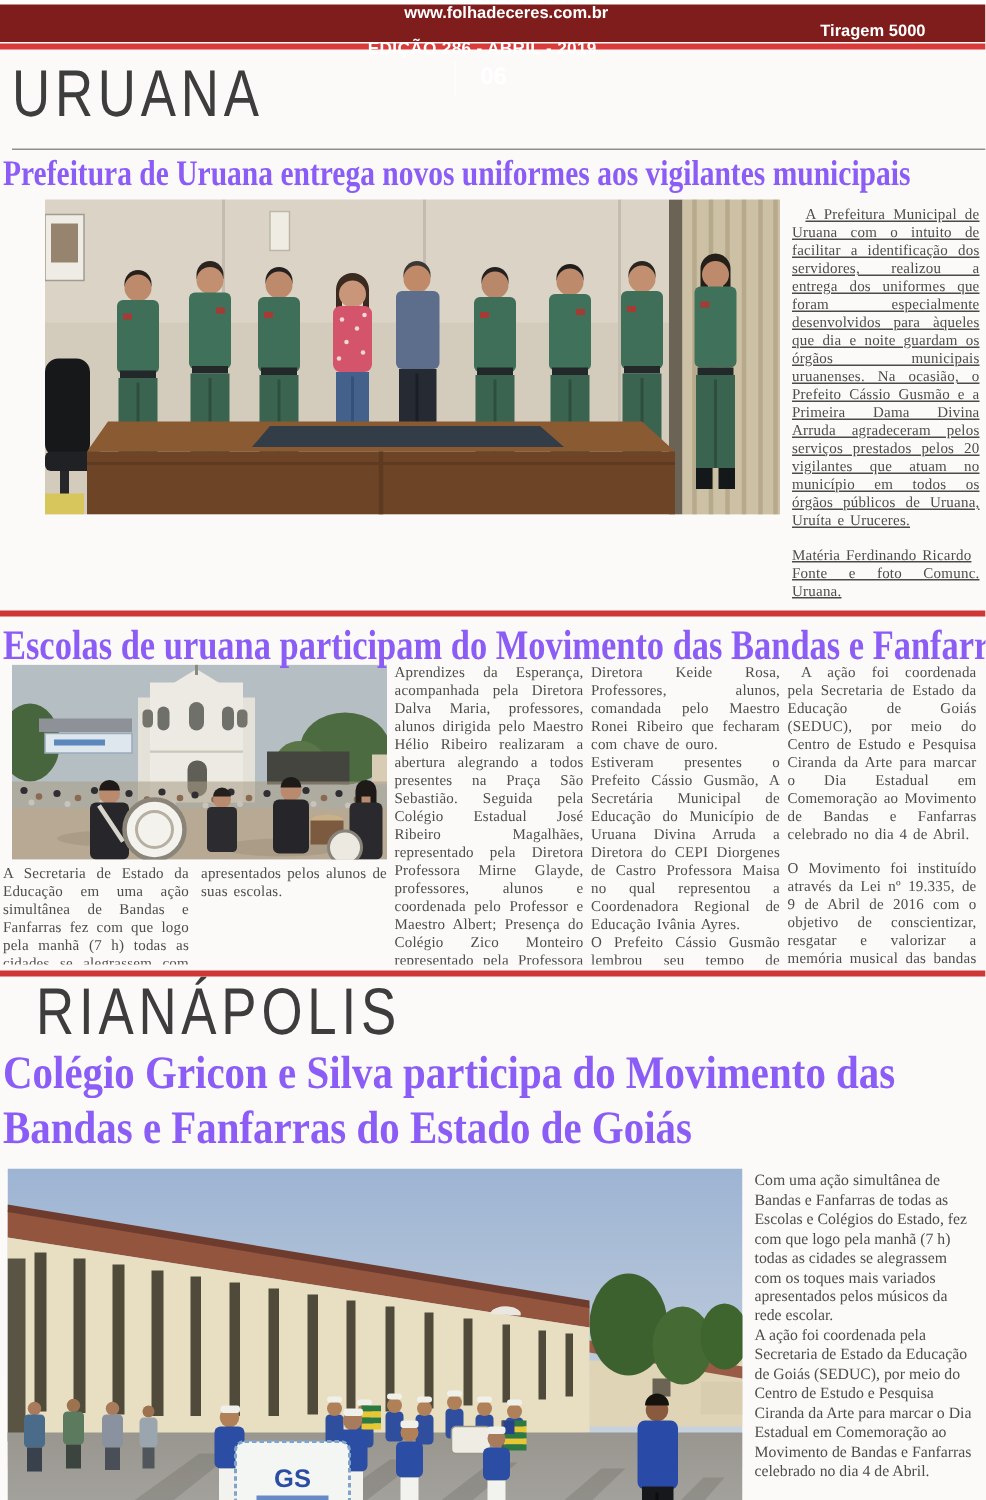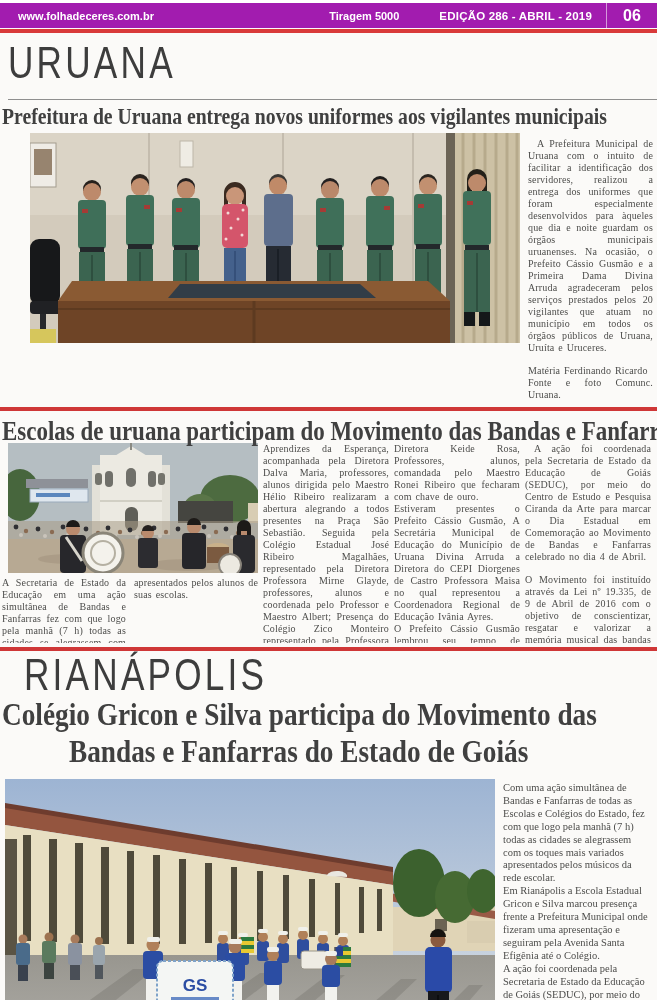--- a/index.html
+++ b/index.html
@@ -4,55 +4,55 @@
 <style>
   html,body{margin:0;padding:0;}
   body{
     width:657px;height:1000px;overflow:hidden;position:relative;
     background:#fbfaf8;color:#4a4a48;
     font-family:"Liberation Serif",serif;
   }
   
   .top-gap{height:3px;background:#fff;}
   .masthead{
-    height:25px;background:#a21caf;color:#fff;display:flex;align-items:center;
-    font-family:"Liberation Sans",sans-serif;font-weight:bold;
+    height:25px;background:#7f1d1d;color:#fff;display:flex;align-items:center;
+    font-family:"Liberation Sans",sans-serif;font-weight:bold;flex-direction:column;
   }
   .mh-url{font-size:11px;margin-left:18px;}
   .mh-tiragem{font-size:11px;margin-left:auto;margin-right:40px;}
   .mh-edition{font-size:11.5px;margin-right:14px;letter-spacing:.2px;}
   .mh-page{
     font-size:16px;width:50px;text-align:center;line-height:25px;
     border-left:1px solid rgba(255,255,255,.55);
   }
   .red-rule{height:4px;background:#d93a3a;margin-top:1px;}
   .red-divider{height:4px;background:#cf3737;}
   
   .sec-title{
     font-family:"Liberation Sans",sans-serif;font-size:44px;font-weight:400;
     color:#3d3d3d;line-height:1;letter-spacing:4px;
     transform:scaleX(.8);transform-origin:0 50%;white-space:nowrap;
   }
   .sec-head-1{margin:8px 0 0 8px;padding-bottom:14px;border-bottom:1px solid #8f8f8f;height:44px;}
   .sec-head-2{margin:2px 0 0 24px;height:44px;}
   
-  .headline{color:#404040;font-weight:bold;white-space:nowrap;text-align:center;}
+  .headline{color:#8b5cf6;font-weight:bold;white-space:nowrap;}
   .hl1{font-size:24px;height:28px;margin:3px 0 0 2px;}
   .hl1 span{display:inline-block;transform:scaleX(.82);transform-origin:0 50%;}
   .hl2{font-size:28px;height:24px;margin:4px 0 0 2px;}
   .hl2 span{display:inline-block;transform:scaleX(.82);transform-origin:0 50%;}
   .hl3{font-size:31px;height:37px;margin-left:2px;}
   .hl3 span{display:inline-block;transform:scaleX(.88);transform-origin:0 50%;}
   
   .bodytxt{font-size:10px;line-height:1.2;text-align:justify;letter-spacing:.15px;word-spacing:1.2px;color:#4d4d4b;}
   .bodytxt p{margin:0;}
   .sp{margin-top:11px !important;}
   .ind p:first-child{text-indent:9px;}
   
-  .a1-row{display:flex;margin-top:2px;}
+  .a1-row{display:flex;margin-top:2px;text-decoration:underline;}
   .a1-photo{width:490px;height:210px;margin-left:30px;flex:none;}
   .a1-text{width:125px;margin-left:8px;padding-top:5px;}
   .a2-row{display:flex;margin-top:4px;}
   .a2-left{width:258px;flex:none;}
   .a2-photo{width:250px;height:130px;margin-left:8px;}
   .a2-subcols{display:flex;margin-top:4px;margin-left:2px;}
   .a2-subcol{width:124px;}
   .a2-subcol + .a2-subcol{margin-left:8px;}
   .a2-col{width:126px;margin-left:5px;}
   .a2-row-inner-h{height:200px;overflow:hidden;}
@@ -538,17 +538,16 @@
       <rect x="420" y="168" width="27" height="46" rx="5" fill="#2a4aa8"></rect>
       <rect x="423" y="212" width="21" height="54" fill="#17181c"></rect>
       <line x1="433" y1="216" x2="433" y2="264" stroke="#0c0d10" stroke-width="2"></line>
       <rect x="421" y="266" width="11" height="7" rx="2" fill="#0d0e10"></rect>
         <rect x="436" y="266" width="11" height="7" rx="2" fill="#0d0e10"></rect>
     </g>
   </svg>
 
   <div class="a3-text">
     <p>Com uma ação simultânea de Bandas e Fanfarras de todas as Escolas e Colégios do Estado, fez com que logo pela manhã (7 h) todas as cidades se alegrassem com os toques mais variados apresentados pelos músicos da rede escolar.</p>
-    <p>Em Rianápolis a Escola Estadual Gricon e Silva marcou presença frente a Prefeitura Municipal onde fizeram uma apresentação e seguiram pela Avenida Santa Efigênia até o Colégio.</p>
     <p>A ação foi coordenada pela Secretaria de Estado da Educação de Goiás (SEDUC), por meio do Centro de Estudo e Pesquisa Ciranda da Arte para marcar o Dia Estadual em Comemoração ao Movimento de Bandas e Fanfarras celebrado no dia 4 de Abril.</p>
 
   </div>
 </div>
 
 </body></html>

